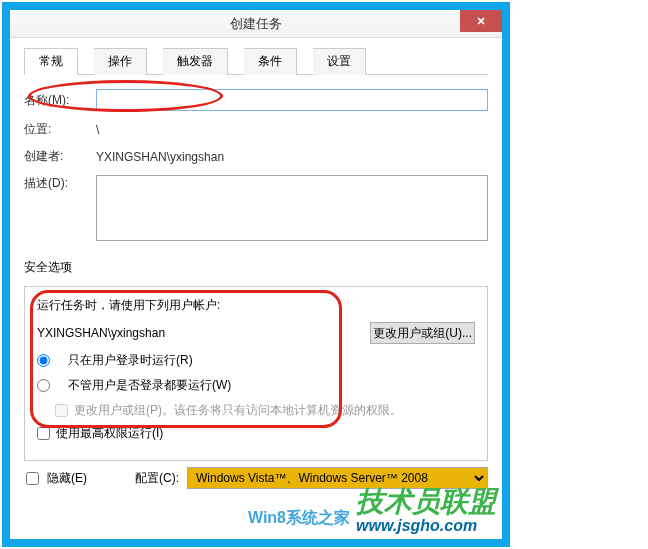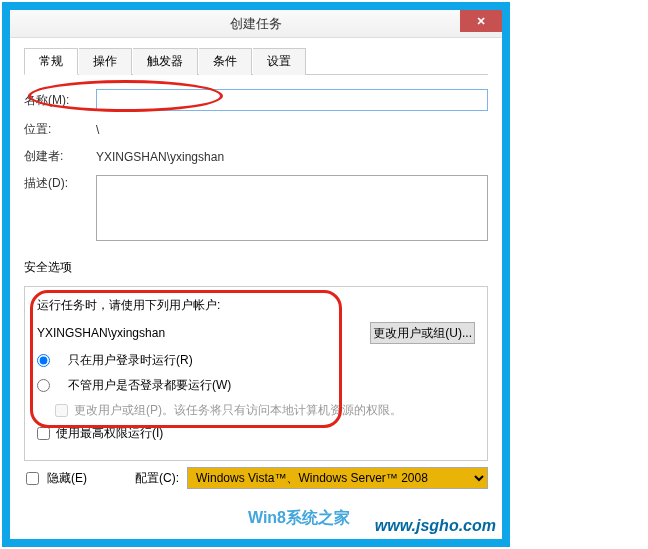--- a/index.html
+++ b/index.html
@@ -4,21 +4,21 @@
 <style>
 * { box-sizing: border-box; margin: 0; padding: 0; }
 body { font-family: "Microsoft YaHei", "SimSun", sans-serif; font-size: 12px; background: #fff; width: 648px; height: 549px; position: relative; overflow: hidden; }
 .outer-border { border: 8px solid #0ea5e9; width: 508px; height: 545px; margin: 2px; position: relative; }
 .titlebar { height: 28px; background: linear-gradient(#fafafa, #f0f0f0); border-bottom: 1px solid #ddd; display: flex; align-items: center; position: relative; }
 .title-text { position: absolute; left: 50%; transform: translateX(-50%); font-size: 13px; color: #333; }
 .close-btn { position: absolute; right: 0; top: 0; width: 42px; height: 22px; background: #c75050; display: flex; align-items: center; justify-content: center; cursor: pointer; }
 .close-x { color: #fff; font-size: 11px; font-weight: bold; }
 .content { padding: 10px 14px; background: #fff; position: absolute; top: 28px; left: 0; right: 0; bottom: 0; }
 .tabs { display: flex; border-bottom: 1px solid #ccc; margin-bottom: 14px; }
-.tab { padding: 4px 14px; border: 1px solid #ccc; border-bottom: none; background: #f5f5f5; margin-right: 1px; margin-bottom: -1px; cursor: pointer; font-size: 12px; }
+.tab { padding: 4px 14px; border: 1px solid #ccc; border-bottom: none; background: #f5f5f5; margin-right: 16px; margin-bottom: -1px; cursor: pointer; font-size: 12px; }
 .tab.active { background: #fff; border-bottom: 1px solid #fff; }
 .tab:not(.active) { border-left: none; }
 .tab:first-child { border-left: 1px solid #ccc; }
 .form-row { display: flex; align-items: center; margin-bottom: 10px; }
 .form-label { width: 72px; font-size: 12px; color: #333; }
 .form-input { flex: 1; border: 1px solid #a8a8a8; height: 22px; padding: 2px 4px; font-size: 12px; background: #fff; }
 .form-input.name { border: 1px solid #7eb4ea; }
 .form-value { font-size: 12px; color: #333; }
 .desc-area { flex: 1; border: 1px solid #a8a8a8; height: 66px; padding: 2px 4px; font-size: 12px; resize: none; }
 .section-label { font-size: 12px; margin: 18px 0 10px 0; }
@@ -115,15 +115,16 @@
         <option>Windows Vista™、Windows Server™ 2008</option>
       </select>
     </div>
   </div>
 
   <div class="red-oval-1"></div>
   <div class="red-oval-2"></div>
 
   <span class="wm-blue">Win8系统之家</span>
   <div class="watermark">
+    <span class="wm-big">技术员联盟</span>
     <span class="wm-url">www.jsgho.com</span>
   </div>
 </div>
 
 </body></html>

